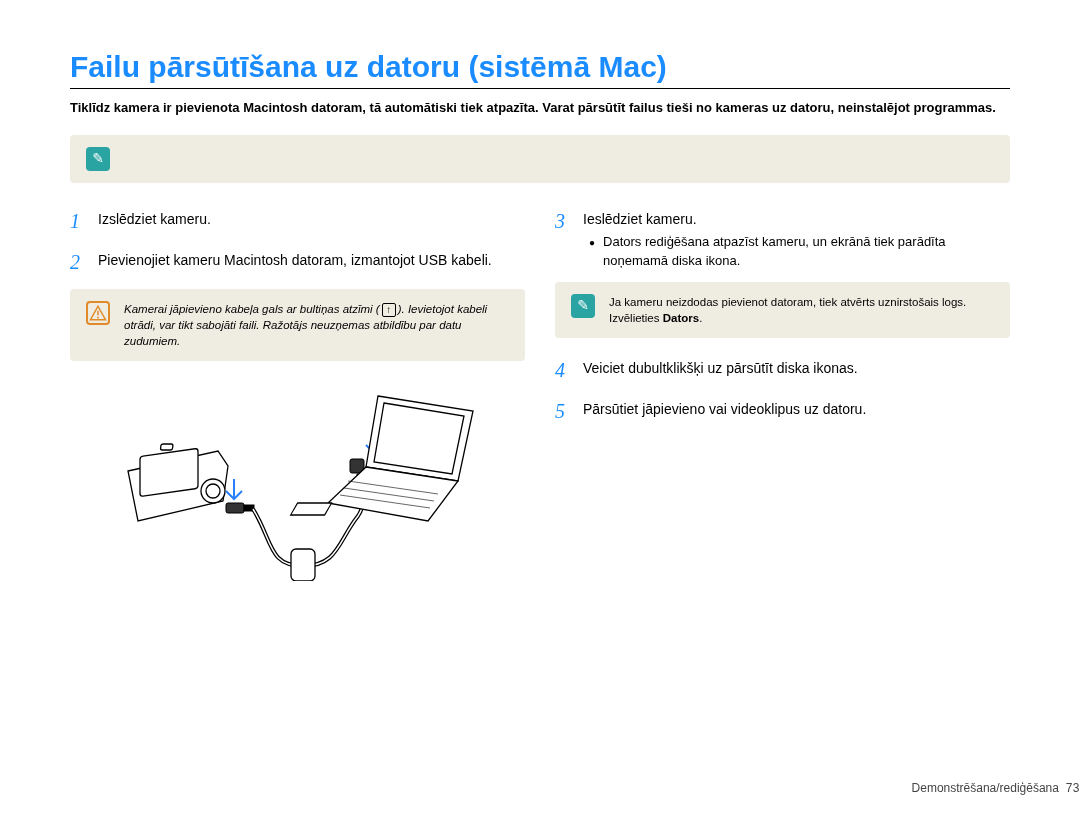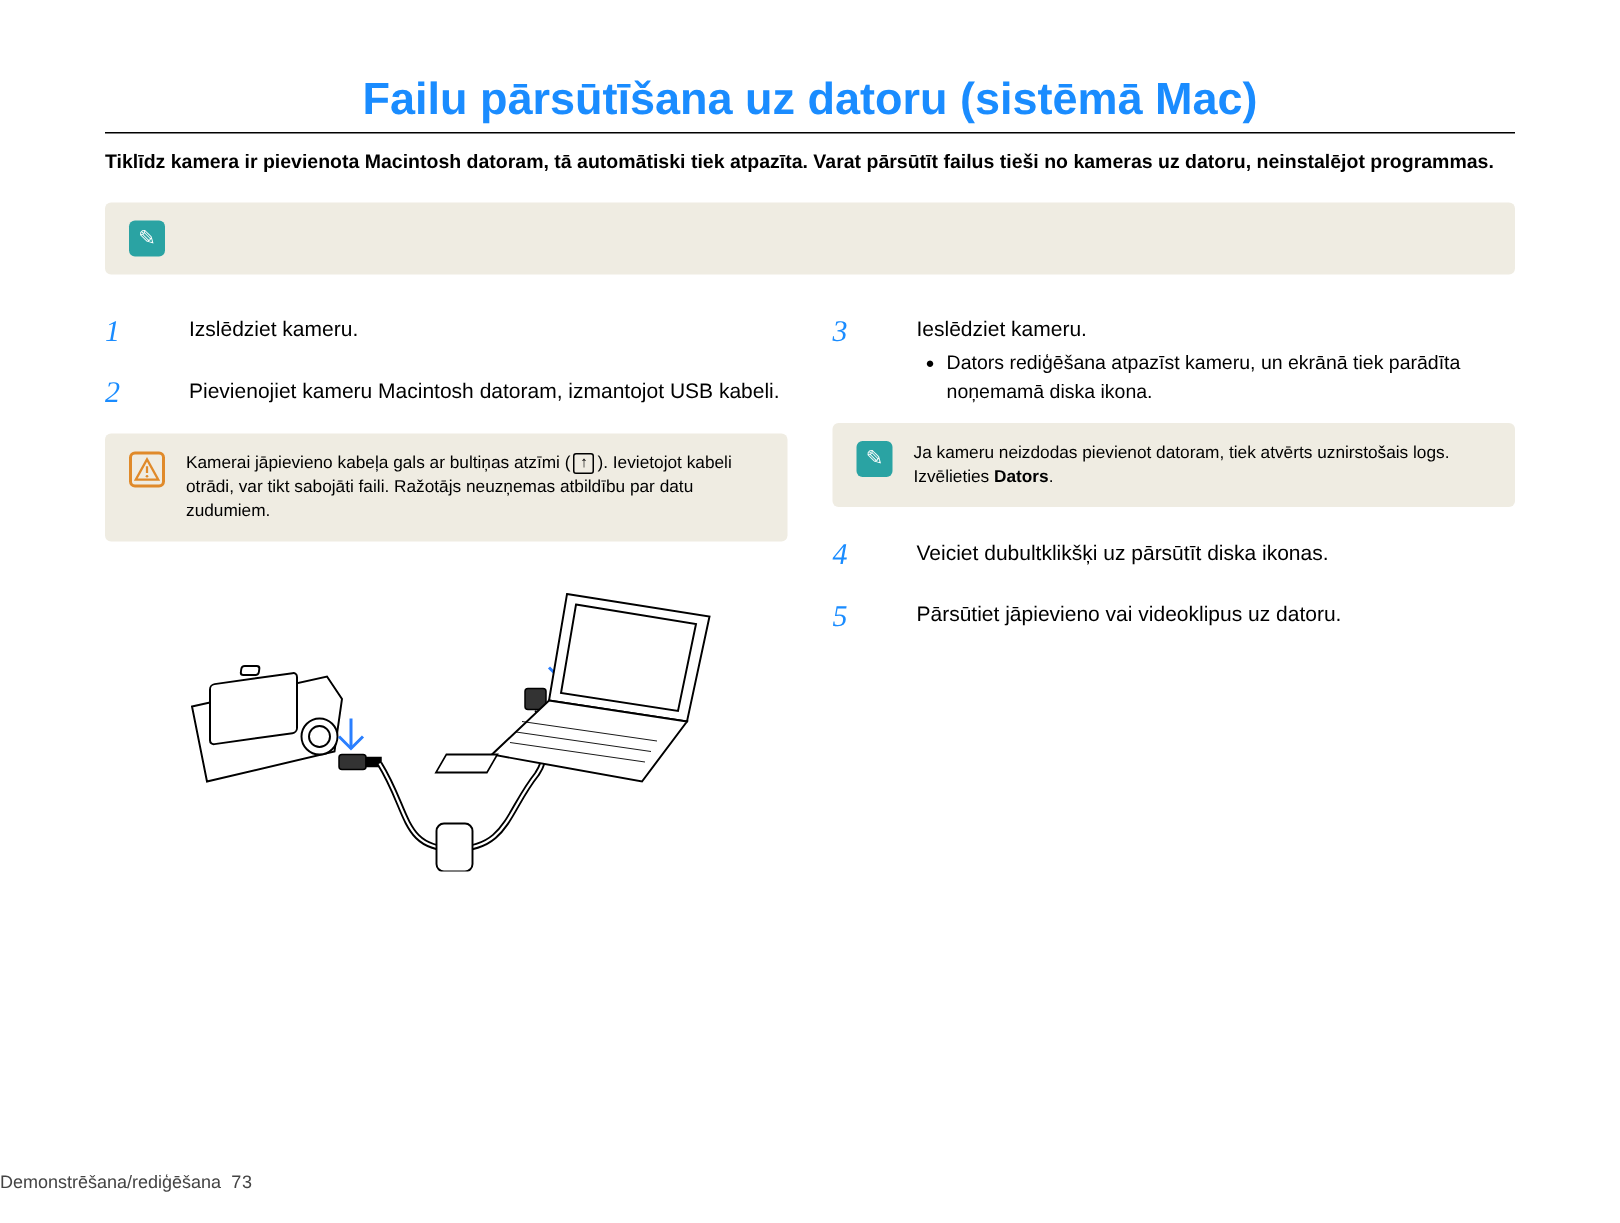--- a/index.html
+++ b/index.html
@@ -1,34 +1,34 @@
 <!DOCTYPE html>
 <html><head>
 <meta charset="utf-8">
 <style>
   * { box-sizing: border-box; margin: 0; padding: 0; }
   html, body { width: 1080px; height: 815px; background: #fff; font-family: Arial, Helvetica, sans-serif; color: #000; }
   .page { padding: 50px 70px 30px 70px; }
-  .title { color: #1a8cff; font-size: 30px; font-weight: bold; border-bottom: 1px solid #000; padding-bottom: 4px; margin-bottom: 10px; text-align: center; }
+  .title { color: #1a8cff; font-size: 30px; font-weight: bold; border-bottom: 1px solid #000; padding-bottom: 4px; margin-bottom: 10px; }
   .intro { font-size: 13px; line-height: 1.4; margin-bottom: 18px; font-weight: bold; }
   .notebox { background: #efece2; border-radius: 4px; padding: 12px 16px; display: flex; align-items: flex-start; gap: 14px; font-size: 11.5px; line-height: 1.4; }
   .notebox-info .icon-badge { color:#fff; background:#2aa3a3; }
   .icon-badge { width: 24px; height: 24px; border-radius: 4px; display: flex; align-items: center; justify-content: center; flex: 0 0 24px; font-size: 14px; }
   .warn .icon-badge { border: 2px solid #e08a2a; color:#e08a2a; background: none; }
   .columns { display: flex; gap: 30px; margin-top: 24px; }
   .col { flex: 1; }
   .step { display: flex; gap: 10px; margin-bottom: 12px; font-size: 14px; line-height: 1.45; }
   .step-num { color: #1a8cff; font-style: italic; font-family: Georgia, "Times New Roman", serif; font-size: 20px; font-weight: 500; min-width: 18px; }
-  .step-text { padding-top: 2px; flex: 1; margin-left: 28px; }
+  .step-text { padding-top: 2px; flex: 1; }
   .bold { font-weight: bold; text-align: center; }
   .subbullet { margin-left: 6px; display: flex; gap: 8px; font-size: 13px; line-height: 1.4; margin-top: 4px; }
   .subbullet .dot { font-size: 10px; padding-top: 3px; }
   .inline-icon { display:inline-flex; width:14px; height:14px; border:1px solid #000; border-radius:2px; align-items:center; justify-content:center; font-size:10px; vertical-align:middle; margin: 0 2px; }
   .illustration { margin-top: 20px; display:flex; justify-content:center; }
-  .footer { position:absolute; bottom:20px; left:0; right:0; text-align:left; font-size:12px; color:#444; }
+  .footer { position:absolute; bottom:20px; left:0; right:0; text-align:right; font-size:12px; color:#444; }
   .pn { letter-spacing: 0.5px; }
   svg { display:block; }
 </style>
 </head>
 <body>
 
 <div class="page">
 
   <div class="title">Failu pārsūtīšana uz datoru (sistēmā Mac)</div>
 
@@ -45,21 +45,21 @@
       <div class="step">
         <span class="step-num">1</span>
         <span class="step-text">Izslēdziet kameru.</span>
       </div>
 
       <div class="step">
         <span class="step-num">2</span>
         <span class="step-text">Pievienojiet kameru Macintosh datoram, izmantojot USB kabeli.</span>
       </div>
 
-      <div class="notebox warn" style="margin-top:8px;">
+      <div class="notebox warn" style="margin-top:8px;font-style:italic;">
         <span class="icon-badge">
           <svg width="18" height="18" viewBox="0 0 24 24">
               <path d="M12 3 L22 21 L2 21 Z" fill="none" stroke="#e08a2a" stroke-width="2"></path>
               <line x1="12" y1="9" x2="12" y2="15" stroke="#e08a2a" stroke-width="2"></line>
               <circle cx="12" cy="18" r="1.2" fill="#e08a2a"></circle>
             </svg>
         </span>
         <span>
           <span>Kamerai jāpievieno kabeļa gals ar bultiņas atzīmi (</span><span class="inline-icon">↑</span><span>). Ievietojot kabeli otrādi, var tikt sabojāti faili. Ražotājs neuzņemas atbildību par datu zudumiem.</span>
         </span>

